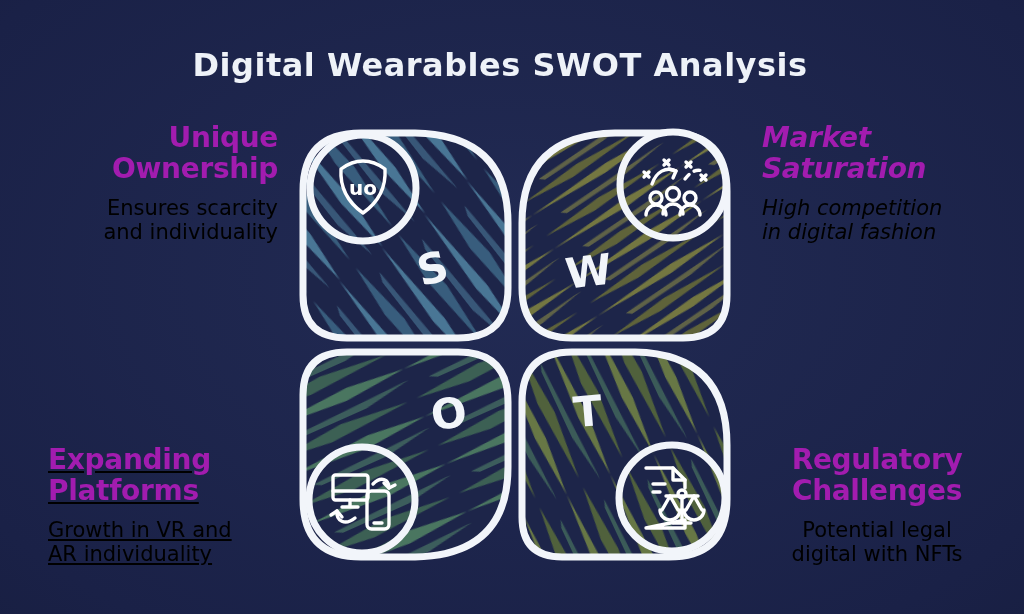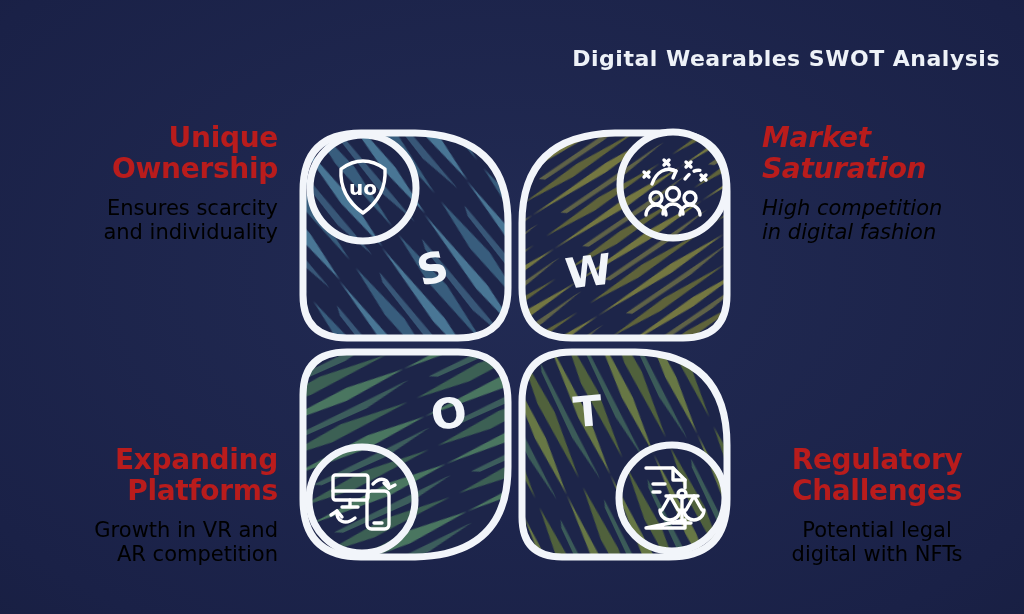--- a/index.html
+++ b/index.html
@@ -3,35 +3,35 @@
 <meta charset="utf-8">
 <style>
   html,body{margin:0;padding:0;}
   body{
     width:1024px;height:614px;overflow:hidden;position:relative;
     font-family:"DejaVu Sans","Liberation Sans",sans-serif;
     background:radial-gradient(120% 130% at 50% 45%, #222b54 0%, #1a2147 52%, #11172e 100%);
   }
   .stage{position:absolute;inset:0;}
   .title{
-    position:absolute;top:46px;left:0;width:1000px;text-align:right;
-    font-size:22px;font-weight:800;color:#eef2f8;letter-spacing:.5px;
+    position:absolute;top:46px;left:0;width:1000px;text-align:center;
+    font-size:32px;font-weight:800;color:#eef2f8;letter-spacing:.5px;
   }
   .qblock{position:absolute;width:230px;}
   .qblock .h{
-    font-size:28px;font-weight:800;color:#b91c1c;line-height:1.12;
+    font-size:28px;font-weight:800;color:#a21caf;line-height:1.12;
     white-space:pre-line;letter-spacing:-.3px;
   }
   .qblock .d{
     margin-top:11px;font-size:21px;font-weight:400;color:#000000;
     line-height:1.15;white-space:pre-line;
   }
   .q-tl{top:122px;right:746px;text-align:right;}
   .q-tr{top:122px;left:762px;text-align:left;font-style:italic;}
-  .q-bl{top:444px;right:746px;text-align:right;}
+  .q-bl{top:444px;right:746px;text-align:left;text-decoration:underline;}
   .q-br{top:444px;left:762px;text-align:center;}
   .diagram{position:absolute;left:295px;top:125px;width:440px;height:440px;}
   .petal{stroke:#f2f5fa;stroke-width:7;stroke-linejoin:round;}
   .iconring{stroke:#f2f5fa;stroke-width:7;}
   .ico{stroke:#ffffff;stroke-width:3.4;fill:none;stroke-linecap:round;stroke-linejoin:round;}
   .swot-letter{font-weight:800;font-size:42px;fill:#f2f5fa;text-anchor:middle;}
   .shield-text{font-weight:800;font-size:20px;fill:#ffffff;text-anchor:middle;}
 </style>
 </head>
 <body>
@@ -51,21 +51,21 @@
     <div class="h">Market
 Saturation</div>
     <div class="d">High competition
 in digital fashion</div>
   </div>
 
   <div class="qblock q-bl">
     <div class="h">Expanding
 Platforms</div>
     <div class="d">Growth in VR and
-AR competition</div>
+AR individuality</div>
   </div>
 
   <div class="qblock q-br">
     <div class="h">Regulatory
 Challenges</div>
     <div class="d">Potential legal
 digital with NFTs</div>
   </div>
 
   <svg class="diagram" viewBox="0 0 440 440">

